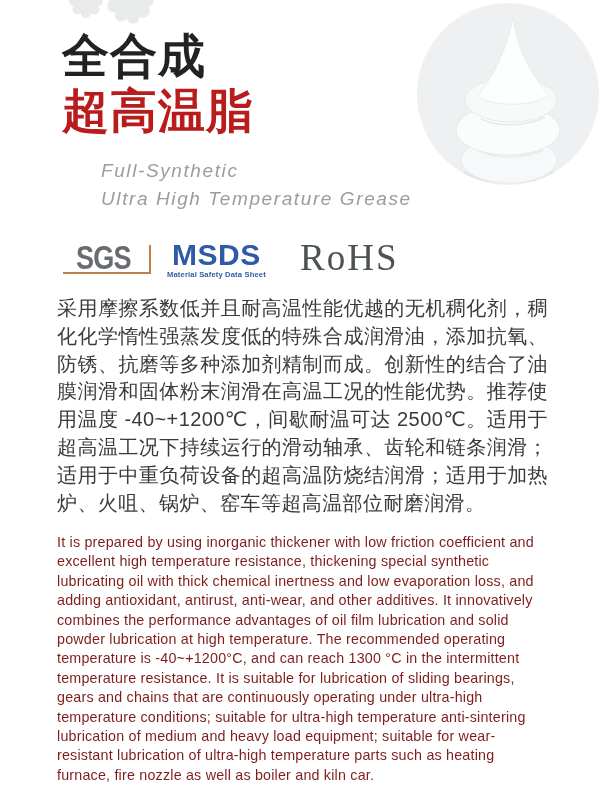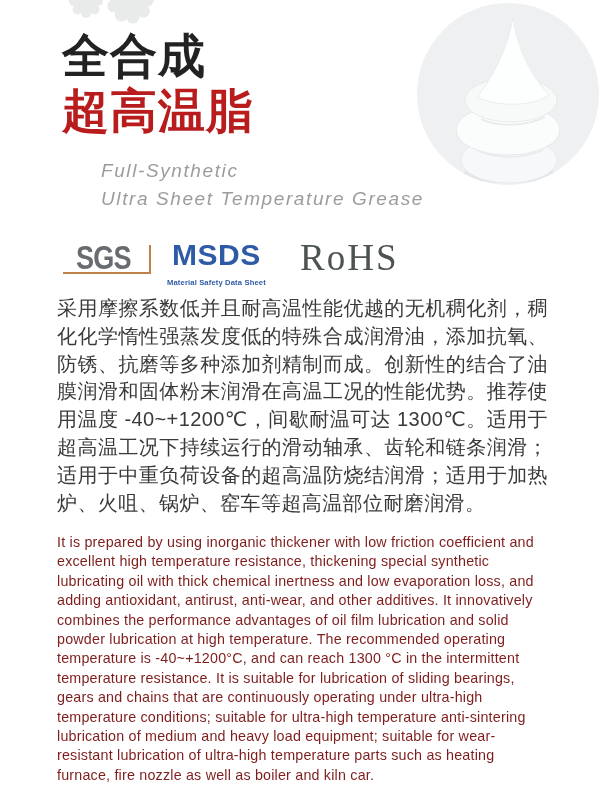--- a/index.html
+++ b/index.html
@@ -31,21 +31,21 @@
   .badge-sgs { position:absolute; left:63px; top:243px; width:88px; height:31px; }
   .badge-sgs .sgs-text {
     display:inline-block; margin-left:13px; font-size:33px; line-height:29px;
     font-weight:bold; color:#686c70; letter-spacing:-1px;
     transform:scaleX(.82); transform-origin:left bottom;
   }
   .badge-sgs .sgs-underline { position:absolute; left:0; right:0; bottom:0; height:2px; background:#c08049; }
   .badge-sgs .sgs-vline { position:absolute; right:0; top:2px; bottom:0; width:2px; background:#c08049; }
   .badge-msds { position:absolute; left:167px; top:241px; }
   .badge-msds .msds-text { font-size:30px; line-height:27px; font-weight:bold; color:#2f5ba6; letter-spacing:.5px;text-align:center; }
-  .badge-msds .msds-sub { margin-top:10px; font-size:7.6px; color:#2f5ba6; letter-spacing:.15px; white-space:nowrap; font-weight:bold; }
+  .badge-msds .msds-sub { margin-top:2px; font-size:7.6px; color:#2f5ba6; letter-spacing:.15px; white-space:nowrap; font-weight:bold; }
   .badge-rohs {
     position:absolute; left:300px; top:239px;
     font-family:"Liberation Serif","DejaVu Serif",serif;
     font-size:37px; line-height:38px; color:#4d534f; letter-spacing:2px;
   }
   
   .desc-cn {
     position:absolute; left:57px; top:295px; width:491px;
     font-size:20px; line-height:27.8px; color:#3a3a3a; font-weight:500;
     text-align:justify; letter-spacing:.4px;
@@ -99,30 +99,30 @@
       <path d="M62,148 C80,156 106,156 126,147" fill="none" stroke="#e8ebec" stroke-width="1.5"></path>
     </svg>
   </div>
 
   <h1 class="title-block">
     <span class="title-line title-black">全合成</span>
     <span class="title-line title-red">超高温脂</span>
   </h1>
   <div class="subtitle-block">
     <div>Full-Synthetic</div>
-    <div>Ultra Sheet Temperature Grease</div>
+    <div>Ultra High Temperature Grease</div>
   </div>
 
   <div class="badge-sgs">
     <span class="sgs-text">SGS</span>
     <i class="sgs-underline"></i>
     <i class="sgs-vline"></i>
   </div>
   <div class="badge-msds">
     <div class="msds-text">MSDS</div>
     <div class="msds-sub">Material Safety Data Sheet</div>
   </div>
   <div class="badge-rohs">RoHS</div>
 
-  <p class="desc-cn">采用摩擦系数低并且耐高温性能优越的无机稠化剂，稠化化学惰性强蒸发度低的特殊合成润滑油，添加抗氧、防锈、抗磨等多种添加剂精制而成。创新性的结合了油膜润滑和固体粉末润滑在高温工况的性能优势。推荐使用温度 -40~+1200℃，间歇耐温可达 1300℃。适用于超高温工况下持续运行的滑动轴承、齿轮和链条润滑；适用于中重负荷设备的超高温防烧结润滑；适用于加热炉、火咀、锅炉、窑车等超高温部位耐磨润滑。</p>
+  <p class="desc-cn">采用摩擦系数低并且耐高温性能优越的无机稠化剂，稠化化学惰性强蒸发度低的特殊合成润滑油，添加抗氧、防锈、抗磨等多种添加剂精制而成。创新性的结合了油膜润滑和固体粉末润滑在高温工况的性能优势。推荐使用温度 -40~+1200℃，间歇耐温可达 2500℃。适用于超高温工况下持续运行的滑动轴承、齿轮和链条润滑；适用于中重负荷设备的超高温防烧结润滑；适用于加热炉、火咀、锅炉、窑车等超高温部位耐磨润滑。</p>
   <p class="desc-en">It is prepared by using inorganic thickener with low friction coefficient and excellent high temperature resistance, thickening special synthetic lubricating oil with thick chemical inertness and low evaporation loss, and adding antioxidant, antirust, anti-wear, and other additives. It innovatively combines the performance advantages of oil film lubrication and solid powder lubrication at high temperature. The recommended operating temperature is -40~+1200°C, and can reach 1300 °C in the intermittent temperature resistance. It is suitable for lubrication of sliding bearings, gears and chains that are continuously operating under ultra-high temperature conditions; suitable for ultra-high temperature anti-sintering lubrication of medium and heavy load equipment; suitable for wear-resistant lubrication of ultra-high temperature parts such as heating furnace, fire nozzle as well as boiler and kiln car.</p>
 
 </div>
 
 </body></html>

